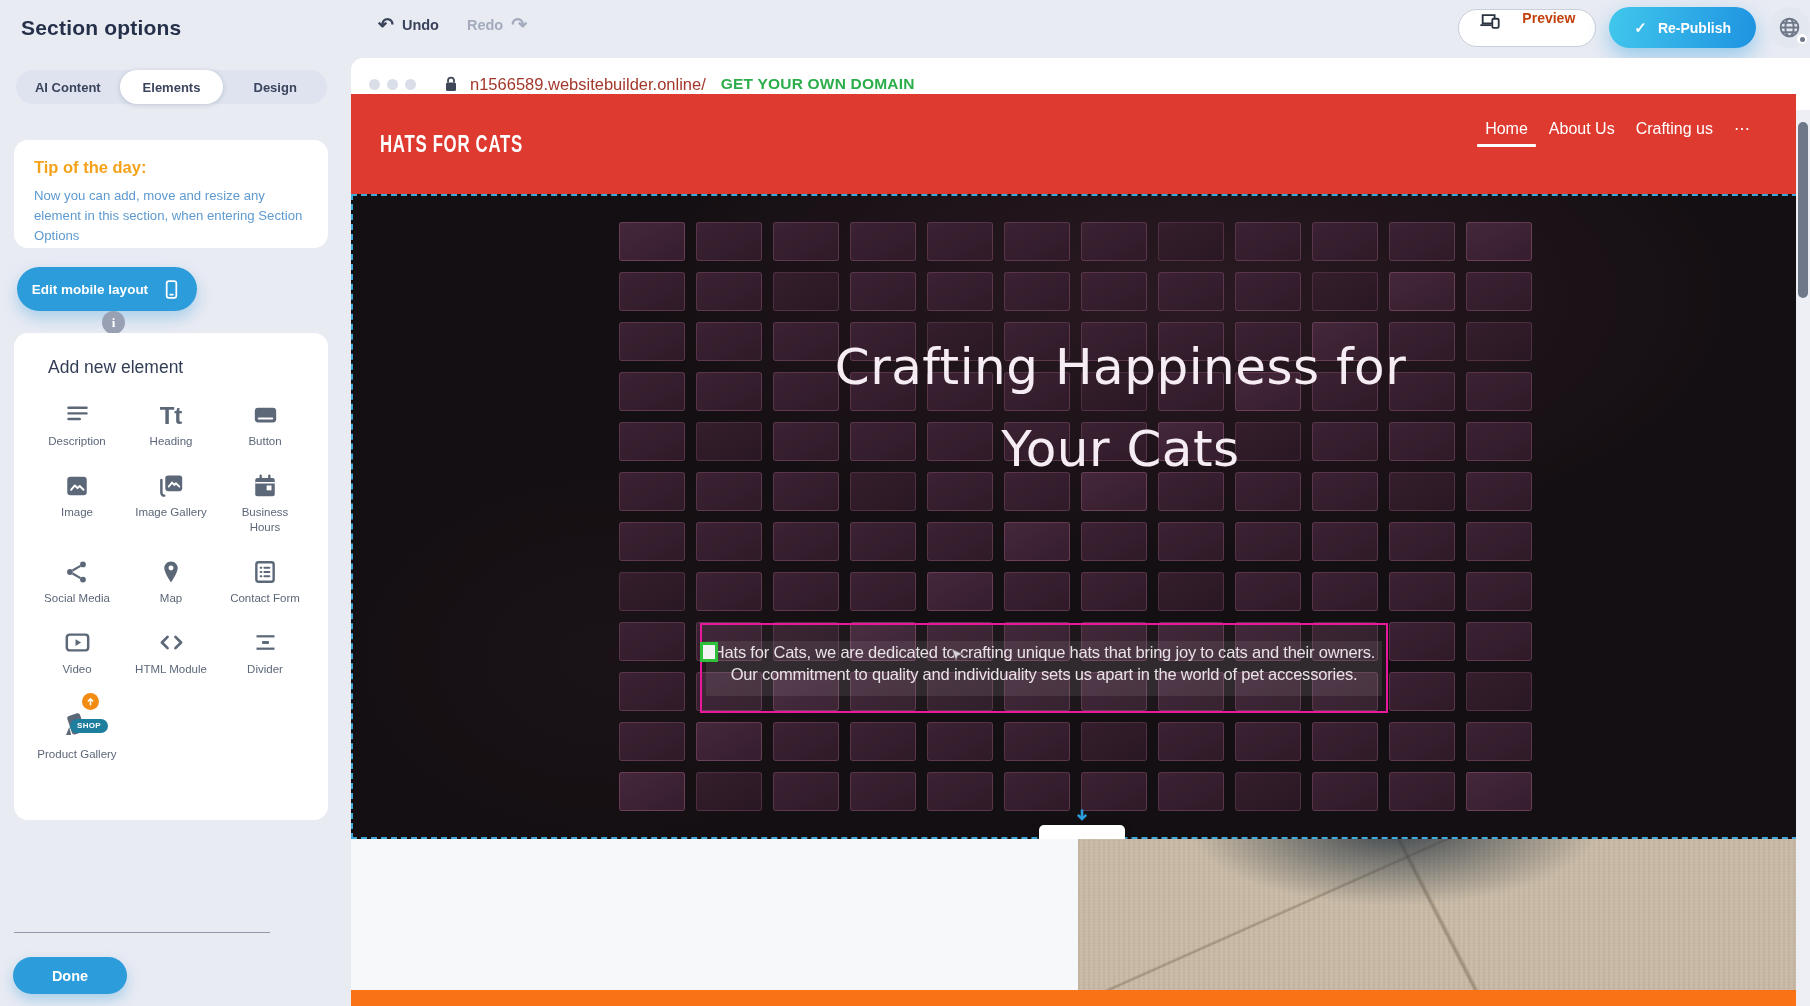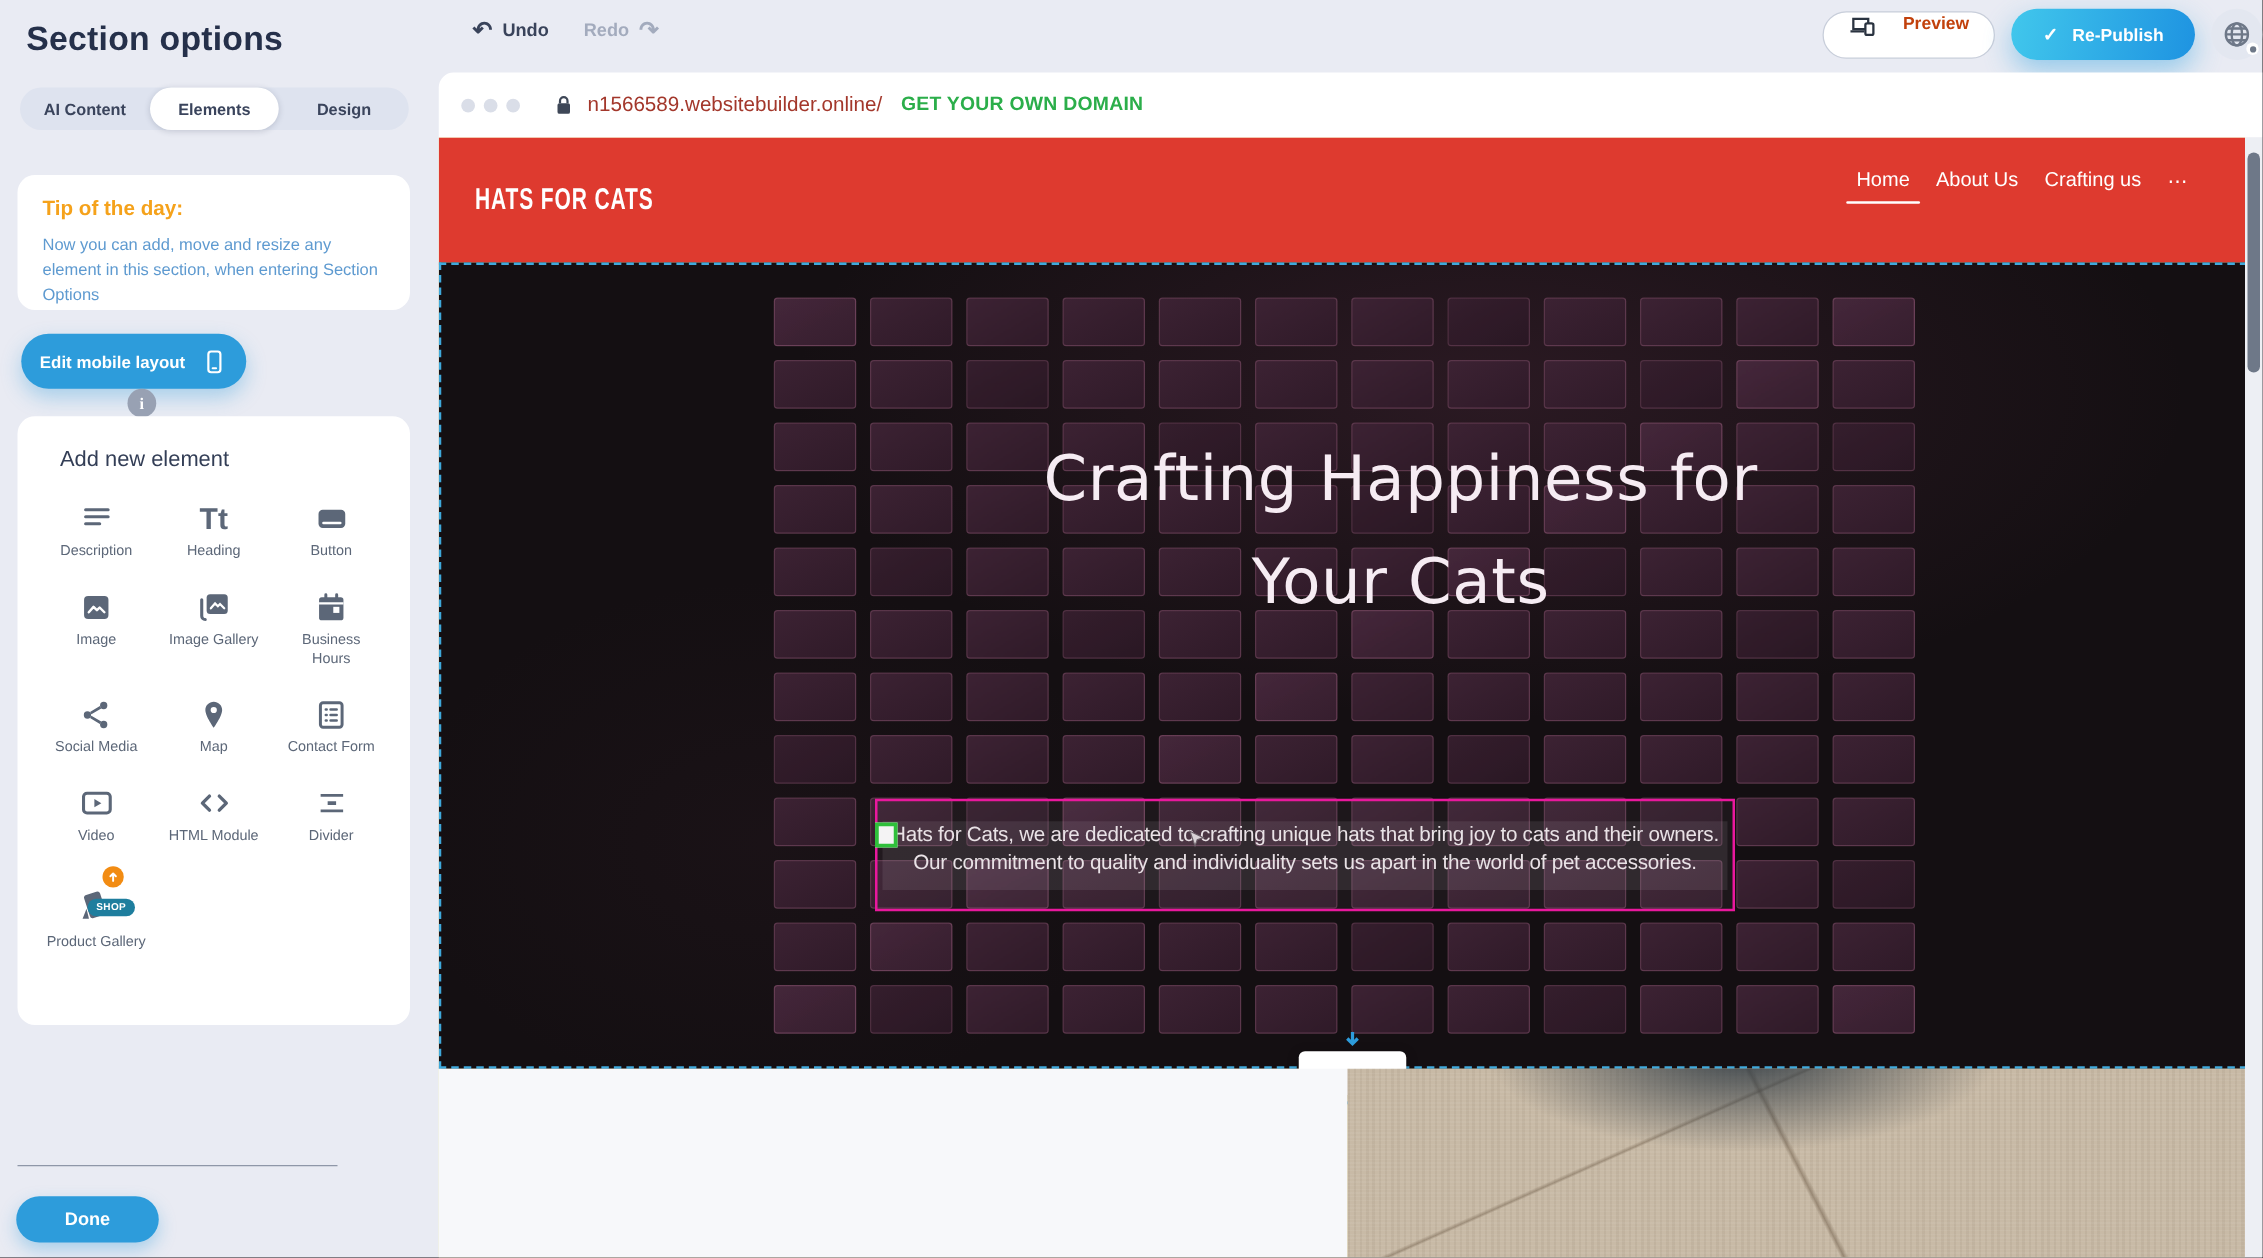--- a/index.html
+++ b/index.html
@@ -4,21 +4,21 @@
 <style>
   * { box-sizing: border-box; }
   html,body { margin:0; padding:0; }
   body {
     width:1810px; height:1006px; position:relative; overflow:hidden;
     background:#E9EBF3; font-family:"Liberation Sans", sans-serif;
   }
   button { font-family:"Liberation Sans", sans-serif; cursor:pointer; }
 
   
-  .page-title { position:absolute; left:21px; top:16px; font-size:27px; font-weight:bold; color:#25304A; letter-spacing:.2px; }
+  .page-title { position:absolute; left:21px; top:16px; font-size:21px; font-weight:bold; color:#25304A; letter-spacing:.2px; }
   .history { position:absolute; left:378px; top:15px; display:flex; gap:28px; align-items:center; }
   .hist-btn { display:flex; gap:8px; align-items:center; font-weight:bold; font-size:14.5px; color:#39435A; background:none; border:none; padding:0; }
   .hist-btn.disabled { color:#A3ABBD; }
   .hist-icon { font-size:19px; line-height:1; }
   .top-right { position:absolute; right:8px; top:7px; display:flex; align-items:center; gap:13px; }
   .preview-btn { height:38px; border-radius:19px; border:1.5px solid #C8CEDA; background:#fff; display:flex; align-items:flex-start; gap:21px; padding:0 20px; font-weight:bold; font-size:14px; color:#c2410c; }
   .republish-btn { height:41px; border-radius:21px; border:none; background:linear-gradient(100deg,#41C7EC,#1E93E1); color:#fff; font-weight:bold; font-size:14px; display:flex; align-items:center; gap:11px; padding:0 25px; box-shadow:0 9px 22px rgba(42,160,224,.45); }
   .check-glyph { font-size:15px; }
   .globe-btn { width:41px; height:41px; border-radius:50%; background:#E3E7F0; border:none; display:flex; align-items:center; justify-content:center; position:relative; margin-right:-8px; }
   .globe-badge { position:absolute; right:3px; bottom:4px; width:10px; height:10px; border-radius:50%; background:#fff; }
@@ -49,21 +49,21 @@
   .done-btn { position:absolute; left:13px; top:899px; width:114px; height:37px; border-radius:19px; background:#2D9CDB; border:none; color:#fff; font-weight:bold; font-size:14.5px; box-shadow:0 6px 14px rgba(45,156,219,.35); }
 
   
   .preview { position:absolute; left:351px; top:58px; right:0; bottom:0; }
   .browser-bar { position:absolute; left:0; top:0; right:0; height:52px; background:#fff; border-top-left-radius:12px; display:flex; align-items:center; }
   .win-dots { display:flex; gap:7px; margin-left:18px; }
   .win-dots span { width:11px; height:11px; border-radius:50%; background:#DADEE8; }
   .lock { margin-left:28px; display:flex; }
   .url { margin-left:12px; font-size:16.5px; color:#A3372B; }
   .domain-link { margin-left:15px; font-size:15.5px; font-weight:bold; color:#2BAE4A; letter-spacing:.2px; background:none; border:none; padding:0; }
-  .viewport { position:absolute; left:0; top:52px; width:1445px; bottom:0; overflow:hidden; background:#fef9c3; }
+  .viewport { position:absolute; left:0; top:36px; width:1445px; bottom:0; overflow:hidden; background:#f97316; }
   .scrollbar { position:absolute; top:52px; right:0; width:14px; bottom:0; background:#EDEFF4; }
   .scroll-thumb { position:absolute; left:2px; top:12px; width:10px; height:176px; border-radius:5px; background:#6E7888; }
 
   
   .site-header { position:absolute; left:0; top:0; width:100%; height:100px; background:#DE3A2F; }
   .logo { position:absolute; left:29px; top:36px; color:#fff; font-weight:bold; font-size:24px; letter-spacing:1px; transform:scaleX(.7); transform-origin:left center; white-space:nowrap; }
   .site-nav { position:absolute; right:44px; top:25px; display:flex; align-items:center; gap:17px; }
   .nav-item { color:#fff; font-size:16px; background:none; border:none; padding:0 2px 9px; position:relative; }
   .nav-item.active::after { content:""; position:absolute; left:-6px; right:-6px; bottom:0; height:2.5px; background:#fff; border-radius:1px; }
 

